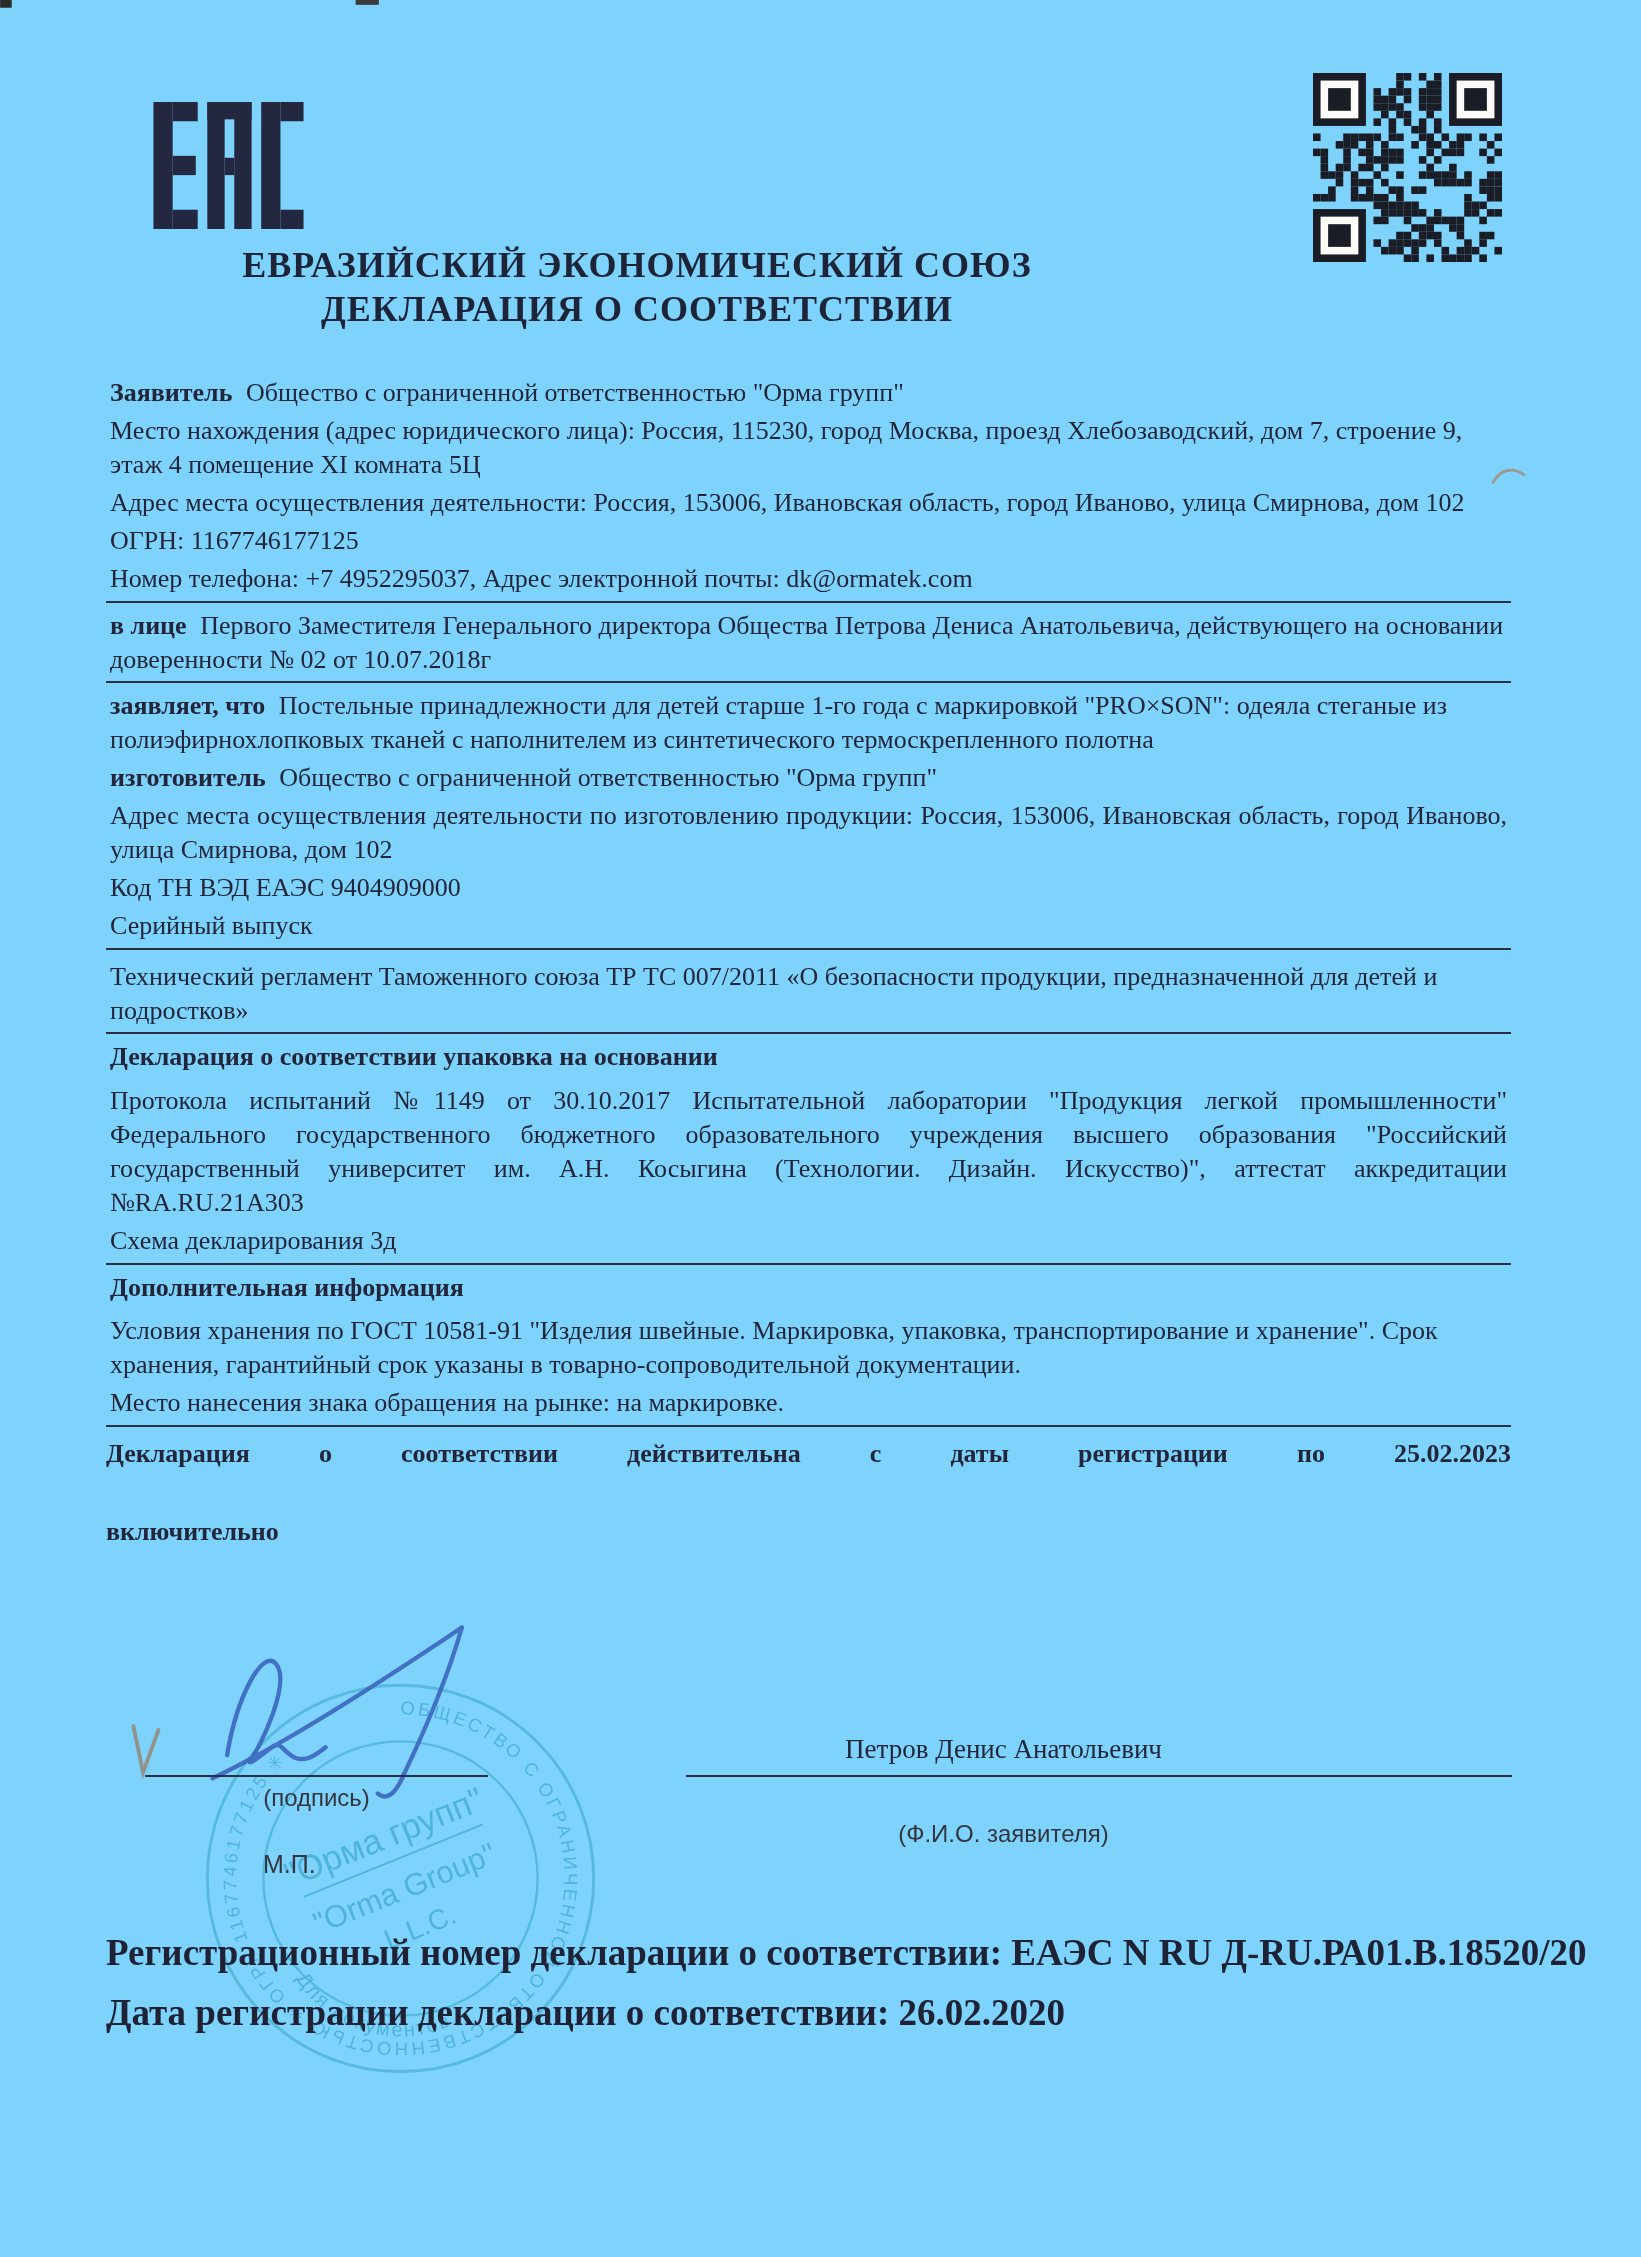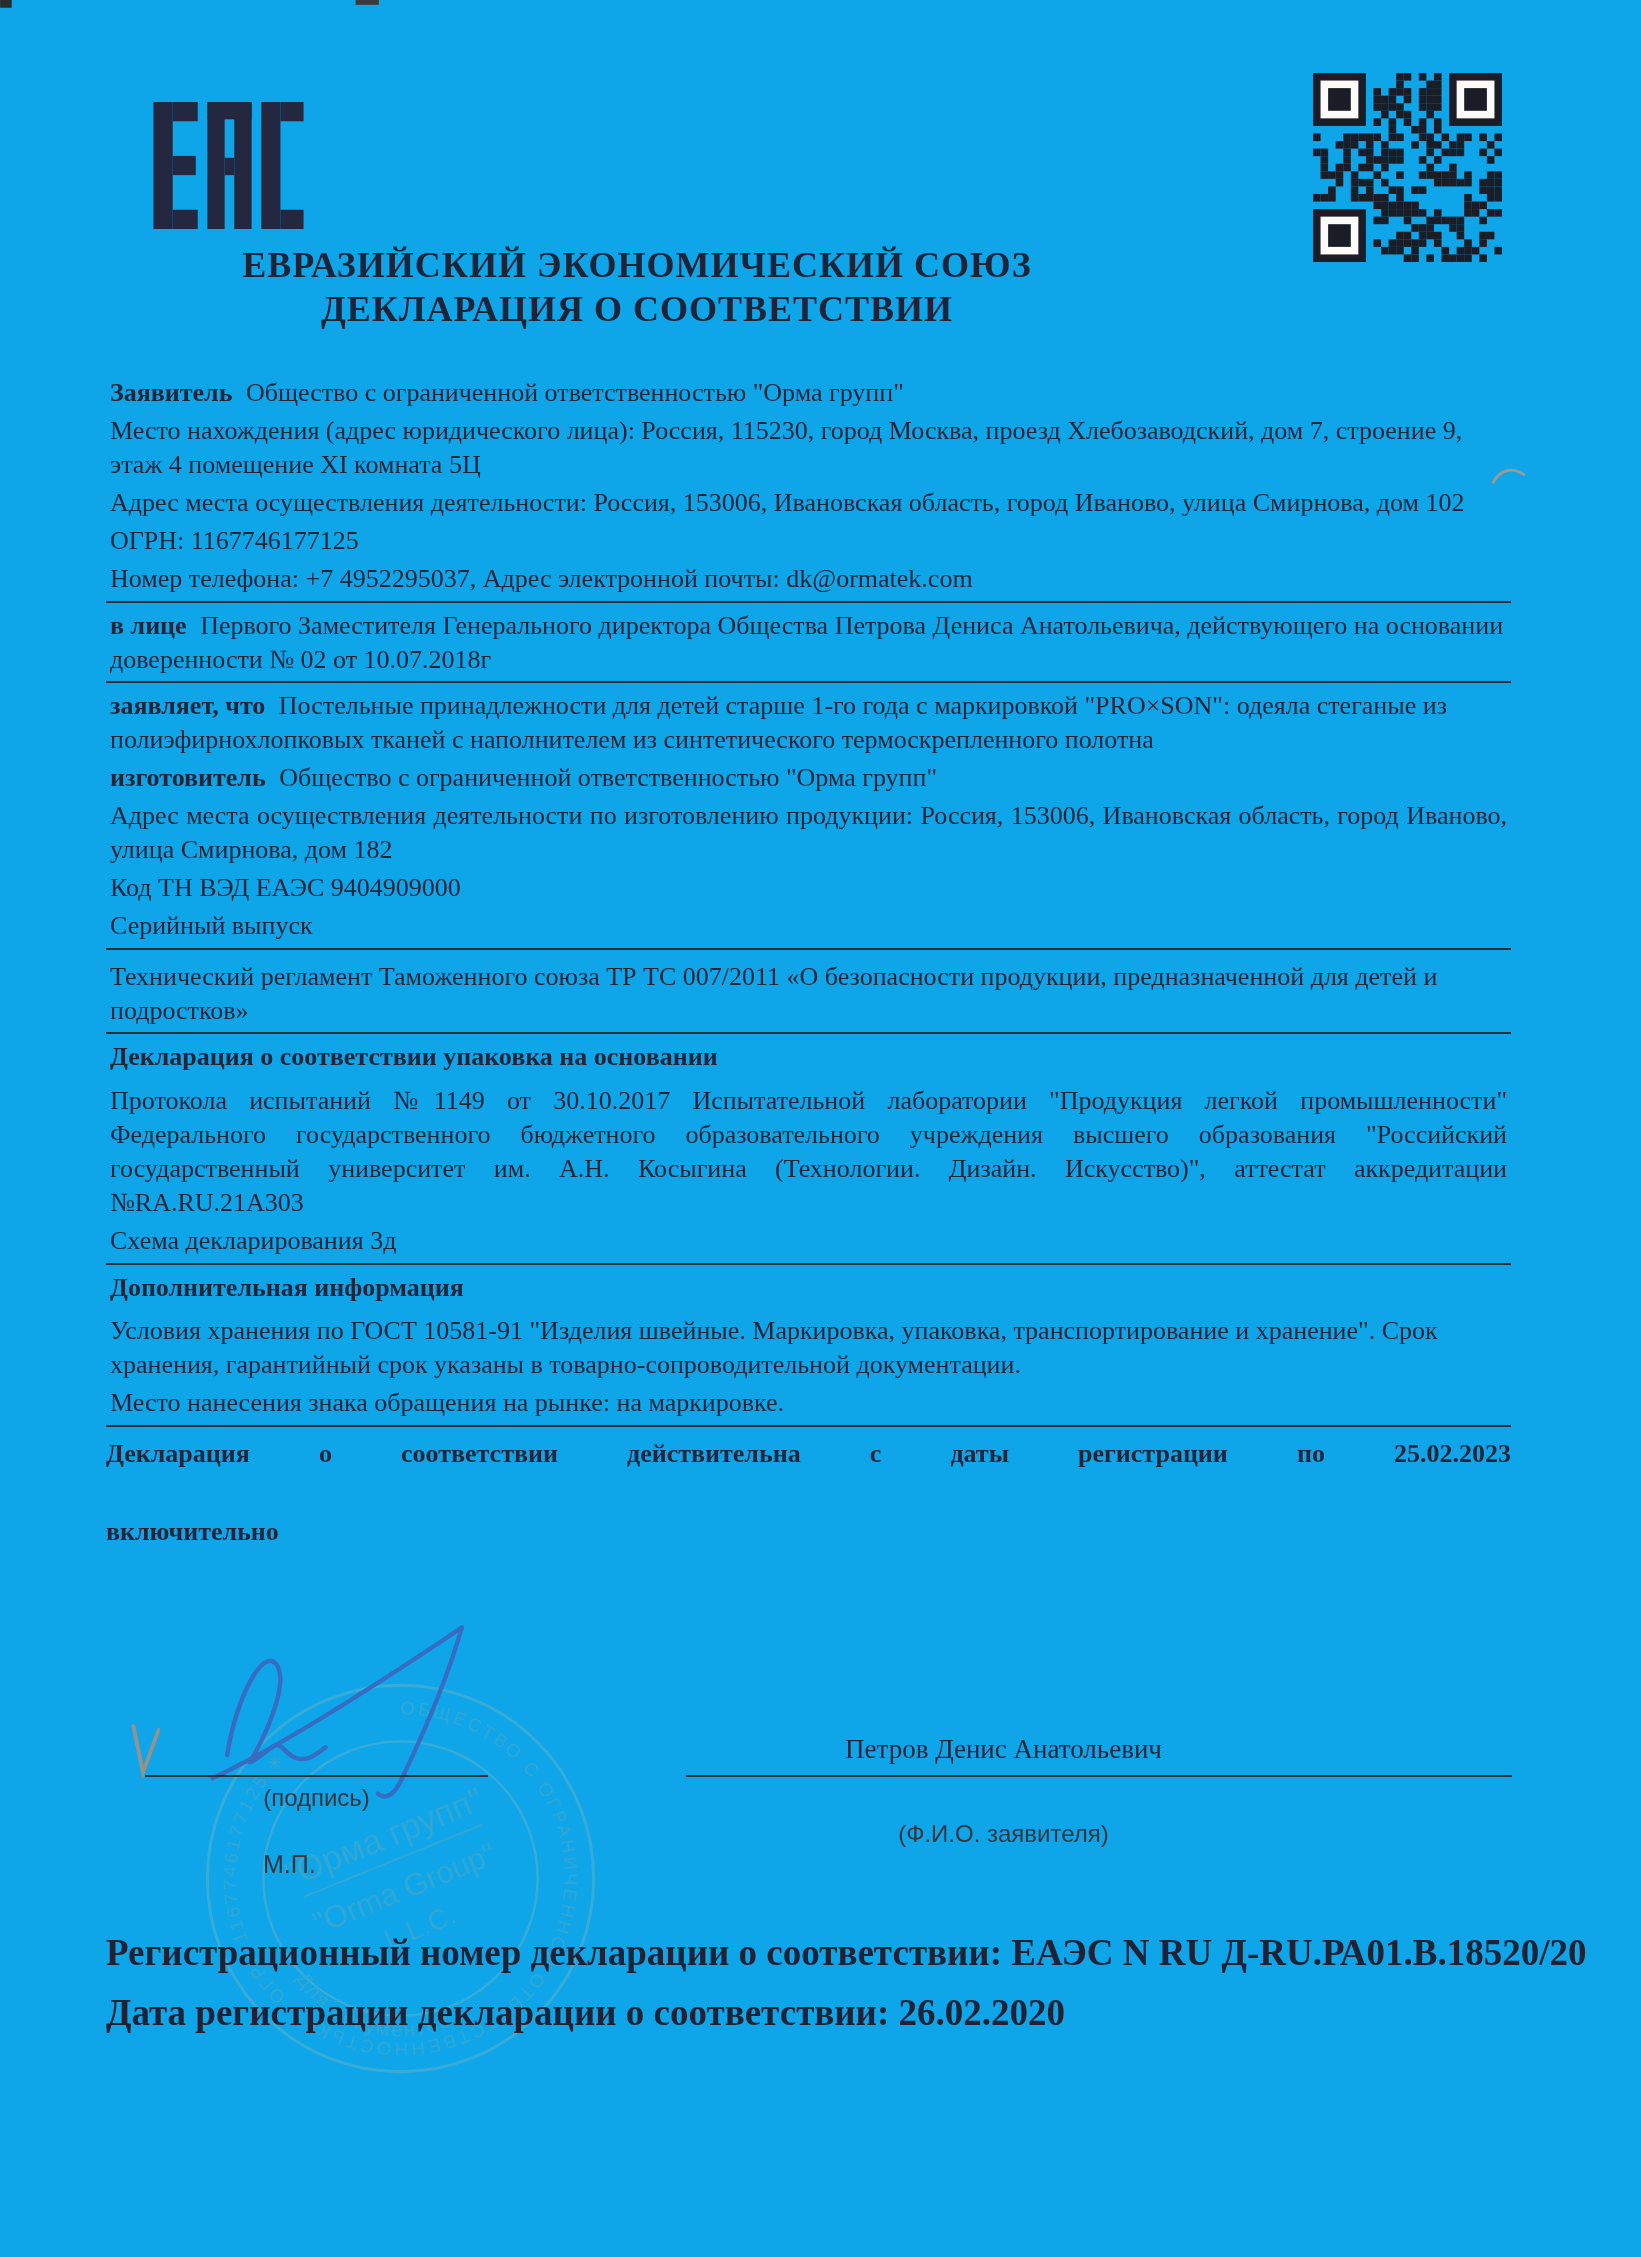--- a/index.html
+++ b/index.html
@@ -1,18 +1,18 @@
 <!DOCTYPE html>
 <html><head>
 <meta charset="utf-8">
 <style>
   html,body{margin:0;padding:0;background:#d9d9d9;}
   .page{
     position:relative;width:1641px;height:2257px;margin:0 auto;
-    background:#0ea5e9;overflow:hidden;
+    background:#7dd3fc;overflow:hidden;
     font-family:"Liberation Serif",serif;color:#23263a;
   }
   
   .eac-logo{position:absolute;left:153px;top:102px;}
   .qr{position:absolute;left:1313px;top:73px;}
   .title-block{
     position:absolute;left:106px;top:243px;width:1062px;text-align:center;
     font-weight:bold;font-size:36px;line-height:44px;color:#1e2438;letter-spacing:1px;
   }
   
@@ -306,21 +306,21 @@
     <p>Номер телефона: +7 4952295037, Адрес электронной почты: dk@ormatek.com</p>
 
     <div class="rule"></div>
 
     <p><span class="lead">в лице</span><span>Первого Заместителя Генерального директора Общества Петрова Дениса Анатольевича, действующего на основании доверенности № 02 от 10.07.2018г</span></p>
 
     <div class="rule"></div>
 
     <p><span class="lead">заявляет, что</span><span>Постельные принадлежности для детей старше 1-го года с маркировкой "PRO×SON": одеяла стеганые из полиэфирнохлопковых тканей с наполнителем из синтетического термоскрепленного полотна</span></p>
     <p><span class="lead">изготовитель</span><span>Общество с ограниченной ответственностью "Орма групп"</span></p>
-    <p class="j">Адрес места осуществления деятельности по изготовлению продукции: Россия, 153006, Ивановская область, город Иваново, улица Смирнова, дом 182</p>
+    <p class="j">Адрес места осуществления деятельности по изготовлению продукции: Россия, 153006, Ивановская область, город Иваново, улица Смирнова, дом 102</p>
     <p>Код ТН ВЭД ЕАЭС 9404909000</p>
     <p>Серийный выпуск</p>
 
     <div class="rule"></div>
 
     <p class="gap-top">Технический регламент Таможенного союза ТР ТС 007/2011 «О безопасности продукции, предназначенной для детей и подростков»</p>
 
     <div class="rule"></div>
 
     <p class="b">Декларация о соответствии упаковка на основании</p>

